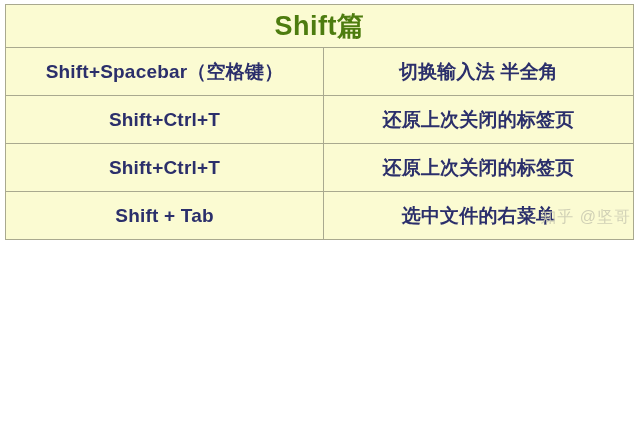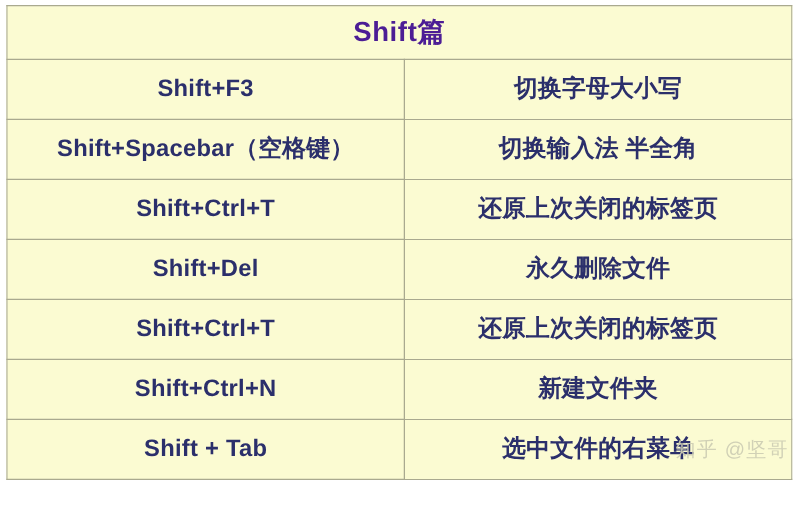--- a/index.html
+++ b/index.html
@@ -49,22 +49,22 @@
     font-weight: bold;
     letter-spacing: 0.2px;
   }
 
   
   col.col-key   { width: 318px; }
   col.col-desc  { width: 310px; }
 
   tr.title-row td {
     height: 42px;
-    color: #4c1d95;
-    font-size: 22px;
+    color: #4d7c0f;
+    font-size: 27px;
     font-weight: bold;
     letter-spacing: 0.5px;
     line-height: 42px;
   }
 
   tr.data-row td {
     height: 47px;
     font-size: 19px;
     line-height: 47px;
   }
@@ -101,49 +101,37 @@
       <colgroup>
         <col class="col-key">
         <col class="col-desc">
       </colgroup>
       <tbody>
 
         <tr class="title-row">
           <td colspan="2">Shift篇</td>
         </tr>
 
-        <tr class="data-row">
-          <td class="key-cell">Shift+F3</td>
-          <td class="desc-cell">切换字母大小写</td>
-        </tr>
 
         <tr class="data-row">
           <td class="key-cell">Shift+Spacebar（空格键）</td>
           <td class="desc-cell">切换输入法 半全角</td>
         </tr>
 
         <tr class="data-row">
           <td class="key-cell">Shift+Ctrl+T</td>
           <td class="desc-cell">还原上次关闭的标签页</td>
         </tr>
 
-        <tr class="data-row">
-          <td class="key-cell">Shift+Del</td>
-          <td class="desc-cell">永久删除文件</td>
-        </tr>
 
         <tr class="data-row">
           <td class="key-cell">Shift+Ctrl+T</td>
           <td class="desc-cell">还原上次关闭的标签页</td>
         </tr>
 
-        <tr class="data-row">
-          <td class="key-cell">Shift+Ctrl+N</td>
-          <td class="desc-cell">新建文件夹</td>
-        </tr>
 
 
         <tr class="data-row">
           <td class="key-cell">Shift + Tab</td>
           <td class="desc-cell">
             <span>选中文件的右菜单</span>
             <span class="watermark">知乎 @坚哥</span>
           </td>
         </tr>
 

